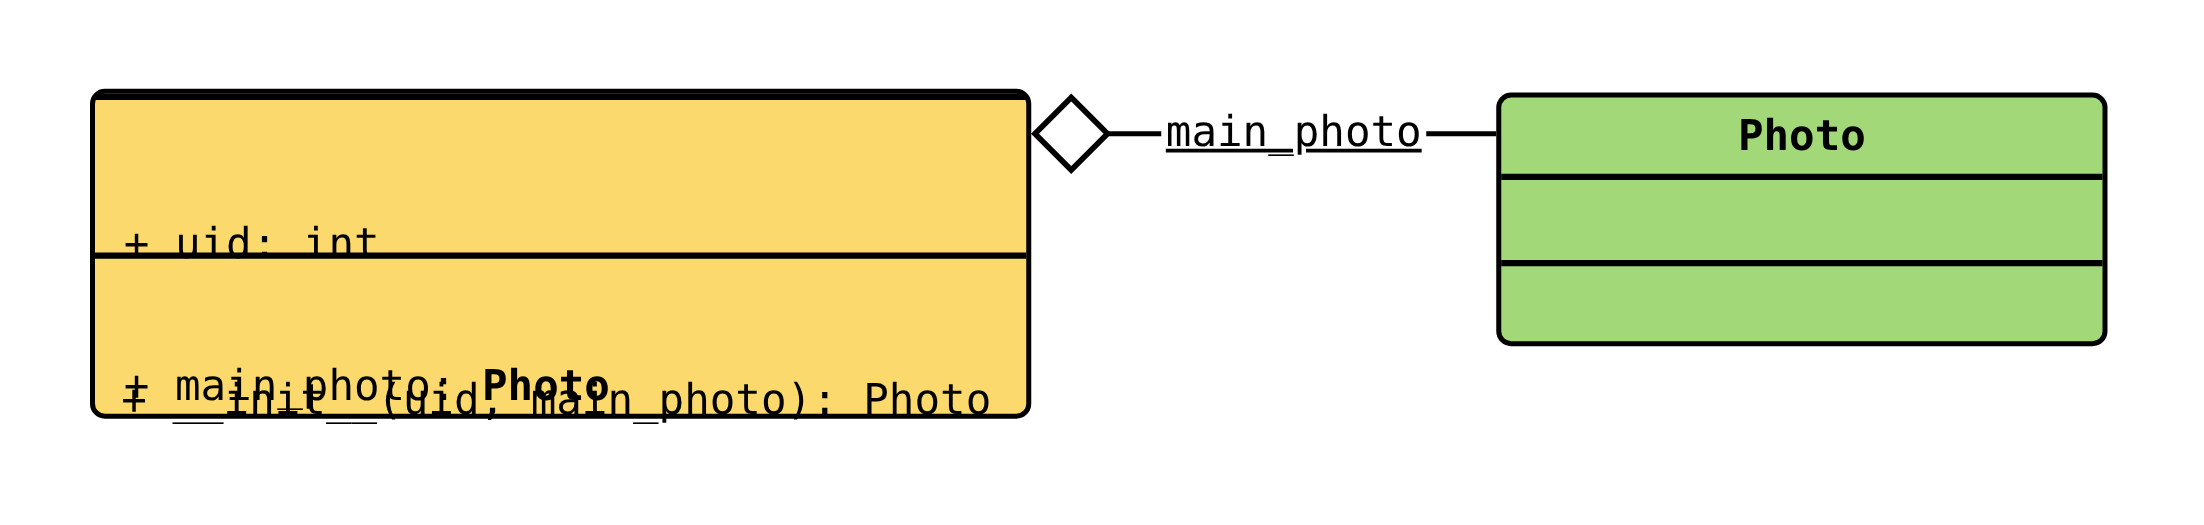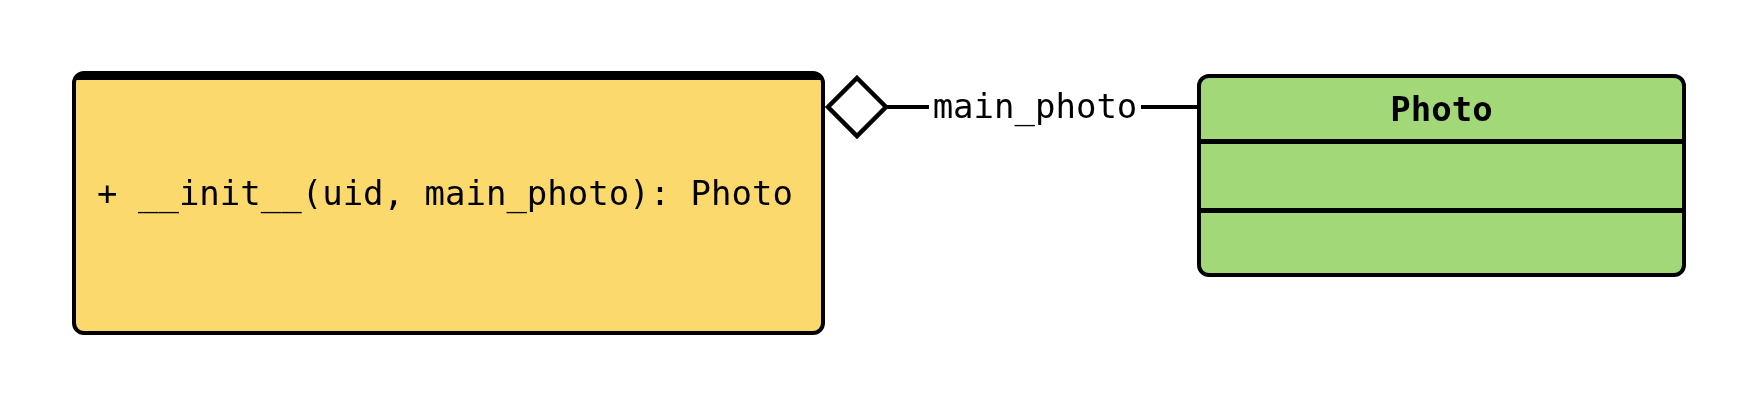--- a/index.html
+++ b/index.html
@@ -74,28 +74,33 @@
     stroke-width: 4.5px;
   }
   .relation-label {
     position: absolute;
     left: 929px; top: 86px;
     width: 212px; height: 40px;
     line-height: 40px;
     text-align: center;
     font-size: 34px;
     background: var(--canvas-bg);
+    text-decoration: underline;
   }
 </style>
 </head>
 <body>
 
 <div class="canvas">
 
   <div class="uml-box user">
+    <div class="uml-section attrs">
+      <div><span>+ uid: int</span><span class="type-bold"></span></div>
+      <div><span>+ main_photo: </span><span class="type-bold">Photo</span></div>
+    </div>
     <div class="uml-section methods">
       <div><span>+ __init__(uid, main_photo): Photo</span></div>
     </div>
   </div>
 
   <div class="connector-line"></div>
   <svg class="diamond-svg" viewBox="0 0 66 66" xmlns="http://www.w3.org/2000/svg">
     <polygon class="diamond-shape" points="33,4 62,33 33,62 4,33"></polygon>
   </svg>
   <div class="relation-label">main_photo</div>

